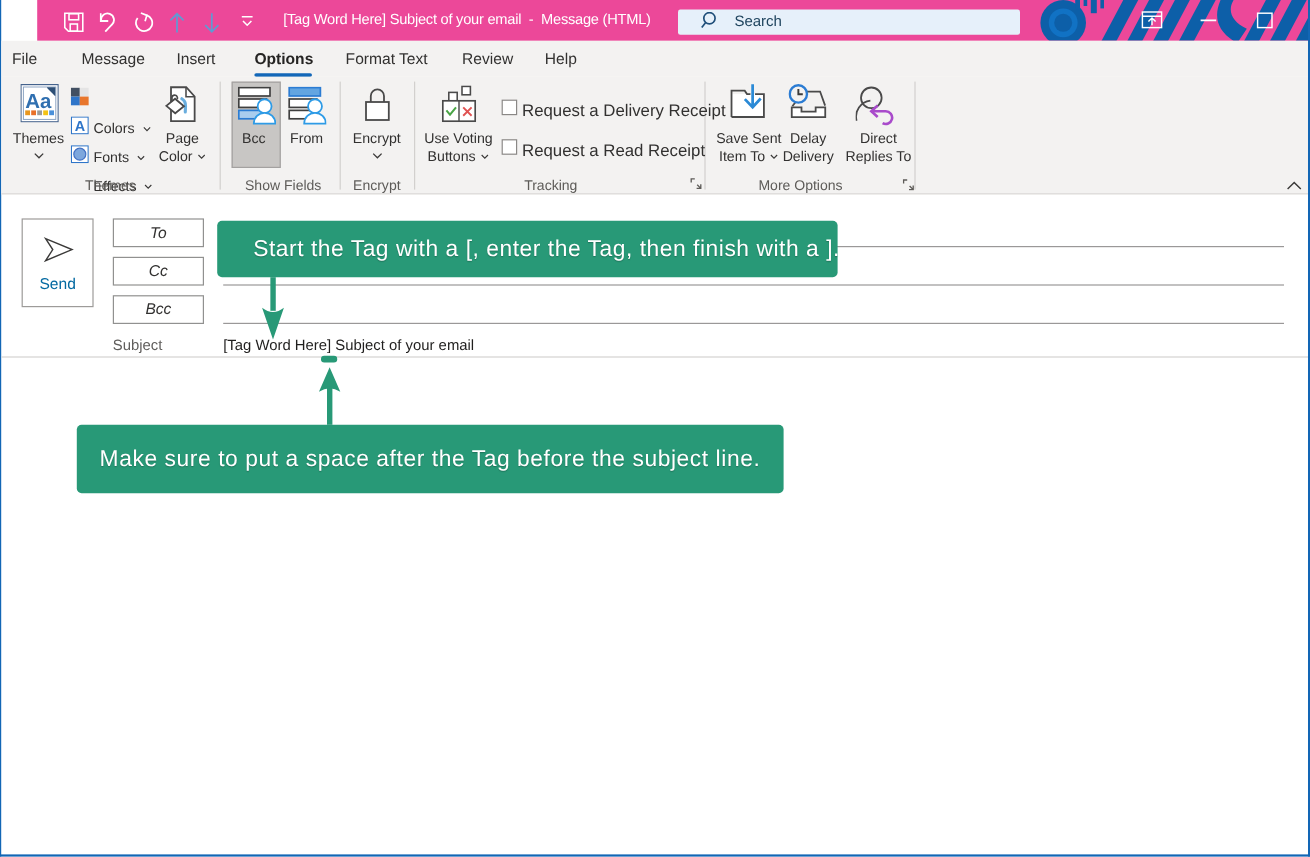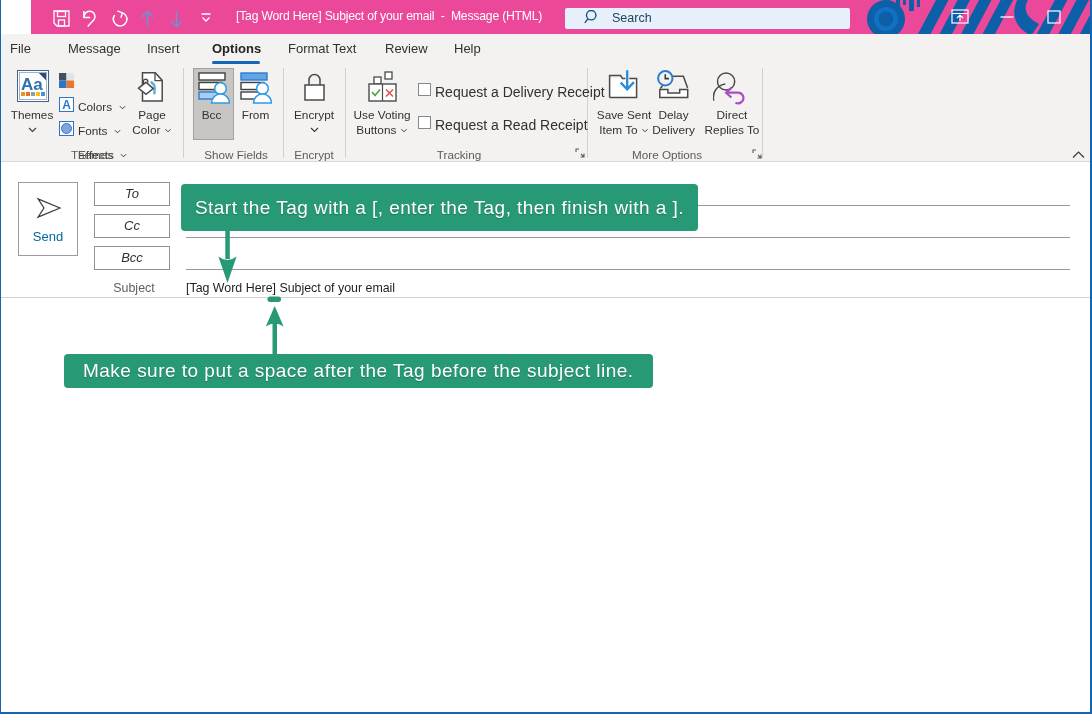--- a/index.html
+++ b/index.html
@@ -283,25 +283,25 @@
     </svg>
     <div class="abs" style="left:0;top:46px;width:58px;text-align:center;font-size:13px;color:#0369a1;">Send</div>
   </div>
   <div class="fieldbox" style="top:182px">To</div>
   <div class="fieldbox" style="top:214px">Cc</div>
   <div class="fieldbox" style="top:246px">Bcc</div>
   <div class="fline" style="top:205px"></div>
   <div class="fline" style="top:237px"></div>
   <div class="fline" style="top:269px"></div>
   <div class="abs" style="left:0;top:297px;width:1092px;height:1px;background:#d5d3d1;"></div>
-  <div class="abs" style="left:93px;top:281px;width:80px;text-align:center;font-size:12.4px;color:#605e5c;">Subject</div>
+  <div class="abs" style="left:93px;top:281px;width:80px;font-size:12.4px;color:#605e5c;">Subject</div>
   <div class="abs" style="left:185px;top:281px;font-size:12.4px;color:#201f1e;white-space:nowrap;">[Tag Word Here] Subject of your email</div>
 
-  <div class="callout" style="left:180px;top:184px;width:517px;height:47px;padding-left:14px;letter-spacing:0.45px;">Start the Tag with a [, enter the Tag, then finish with a ].</div>
-  <div class="callout" style="left:63px;top:354px;width:589px;height:34px;padding-left:19px;letter-spacing:0.48px;">Make sure to put a space after the Tag before the subject line.</div>
+  <div class="callout" style="left:180px;top:184px;width:517px;height:47px;padding-left:30px;letter-spacing:0.45px;">Start the Tag with a [, enter the Tag, then finish with a ].</div>
+  <div class="callout" style="left:63px;top:354px;width:589px;height:57px;padding-left:19px;letter-spacing:0.48px;">Make sure to put a space after the Tag before the subject line.</div>
   <svg class="abs" style="left:0;top:0;pointer-events:none;" width="1092" height="714" viewBox="0 0 1092 714">
     <g fill="#289977">
       <rect x="224.3" y="231" width="4.5" height="28"></rect>
       <path d="M226.5 283 L217.4 256.5 Q226.5 263.5 235.6 256.5 Z"></path>
       <rect x="266.5" y="296.5" width="13.5" height="5.5" rx="2.7"></rect>
       <path d="M273.7 306 L264.8 326.5 Q273.7 320.5 282.6 326.5 Z"></path>
       <rect x="271.5" y="322" width="4.5" height="32"></rect>
     </g>
   </svg>
 </div>

